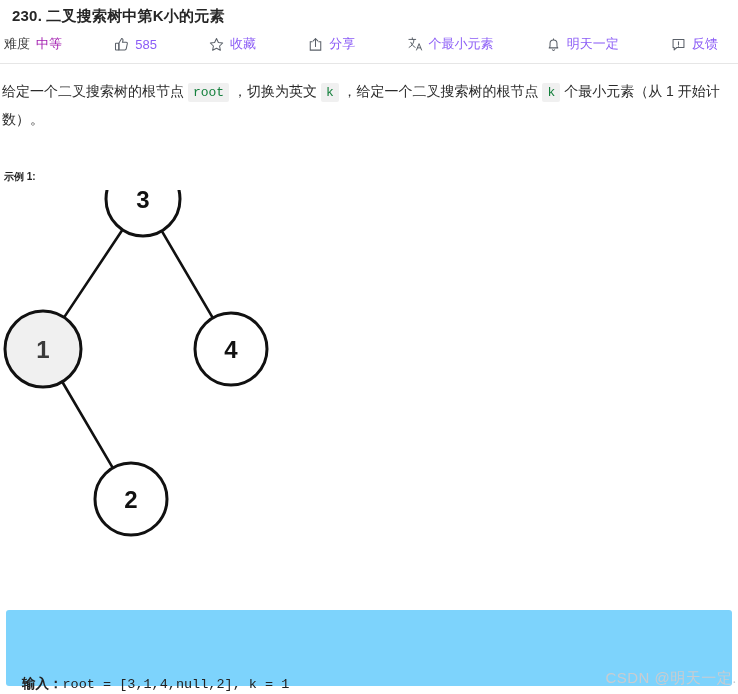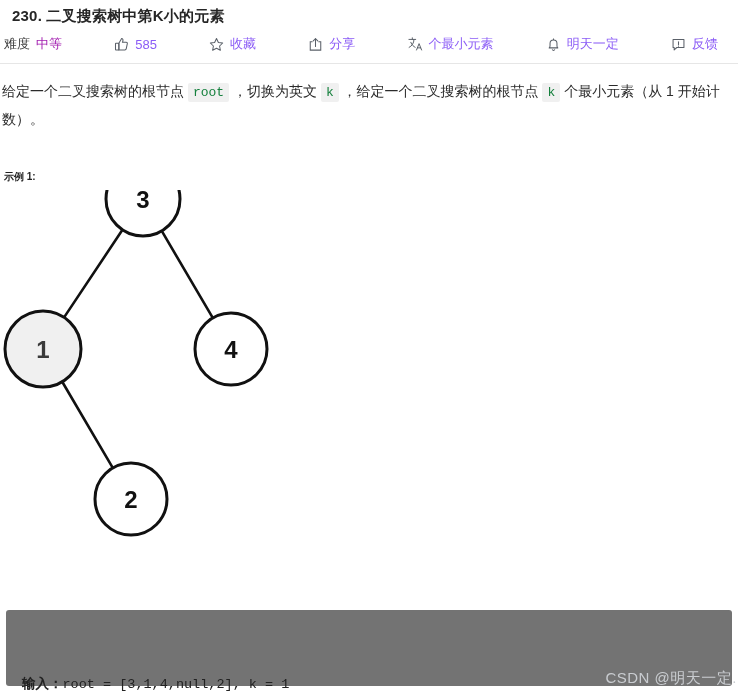--- a/index.html
+++ b/index.html
@@ -95,21 +95,21 @@
   }
   .tree-wrap svg { display: block; }
 
   
   .code-block {
     position: absolute;
     left: 6px;
     top: 610px;
     width: 726px;
     height: 76px;
-    background: #737373;
+    background: #7dd3fc;
     border-radius: 3px;
     box-sizing: border-box;
     padding: 11px 16px;
     font-family: "Liberation Mono", "DejaVu Sans Mono", monospace;
     font-size: 13.5px;
     line-height: 25px;
     color: #222222;
     white-space: pre;
   }
   .code-line { display: block; }

